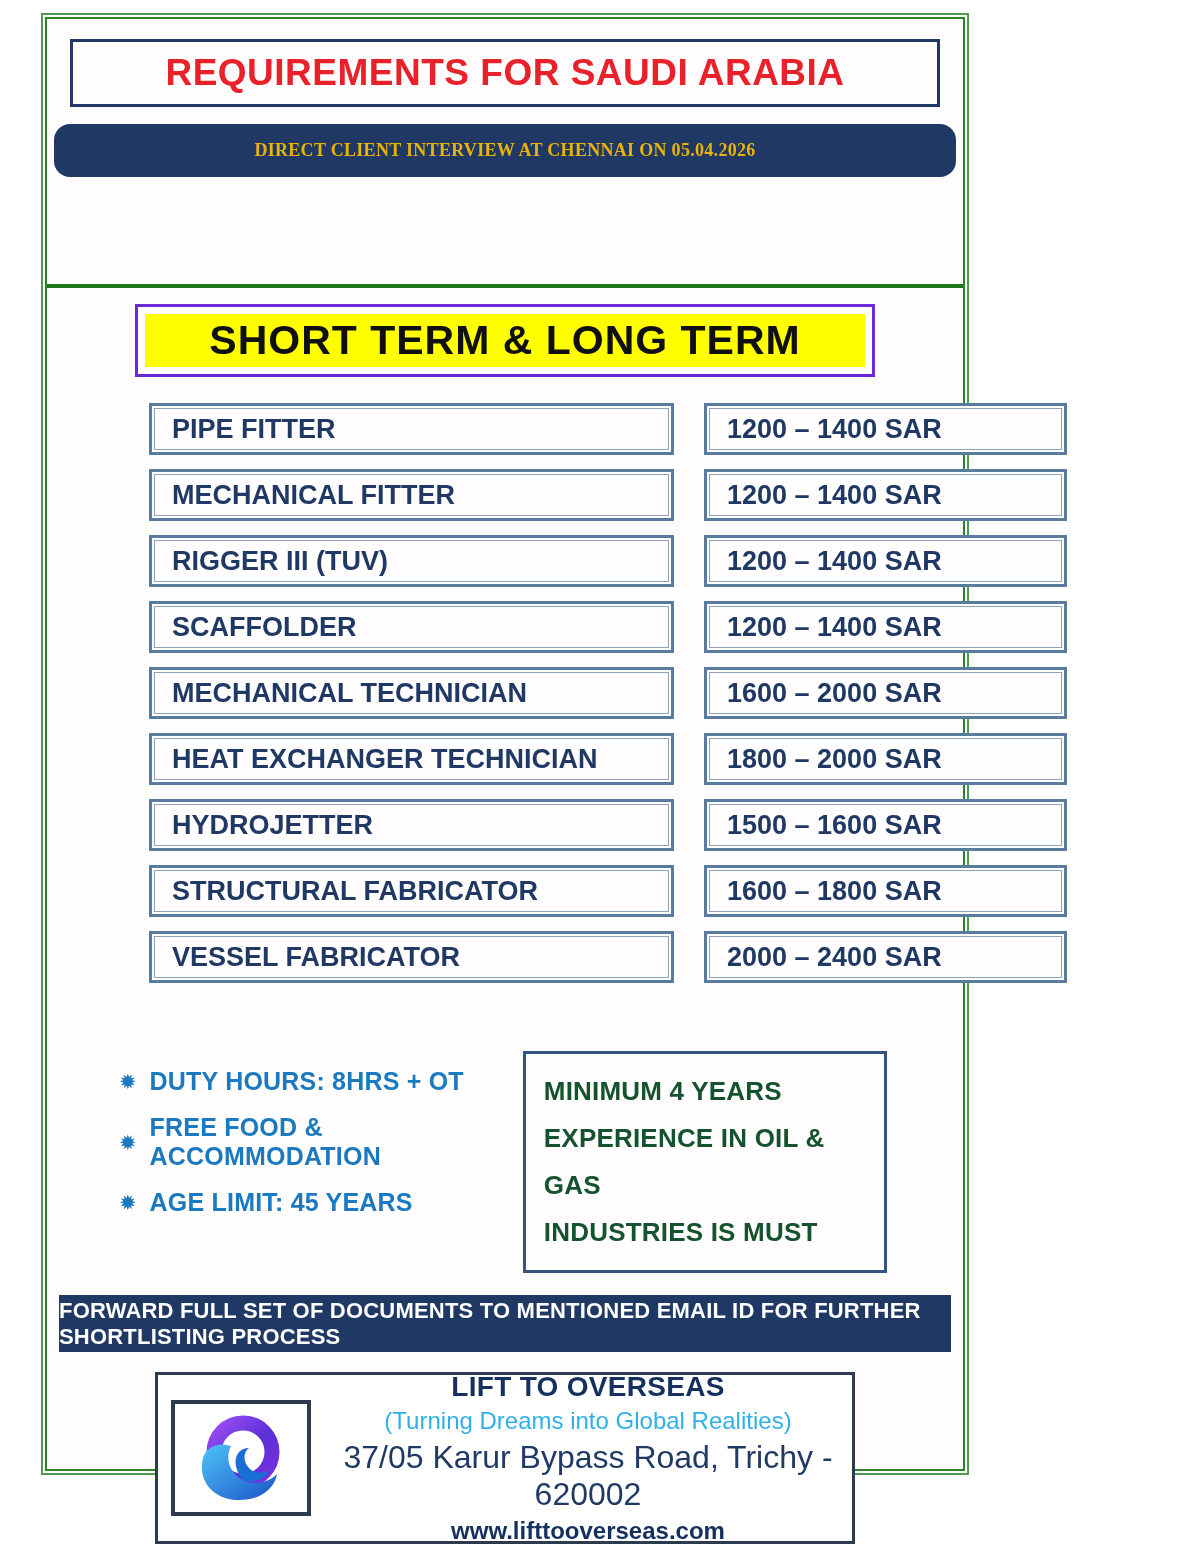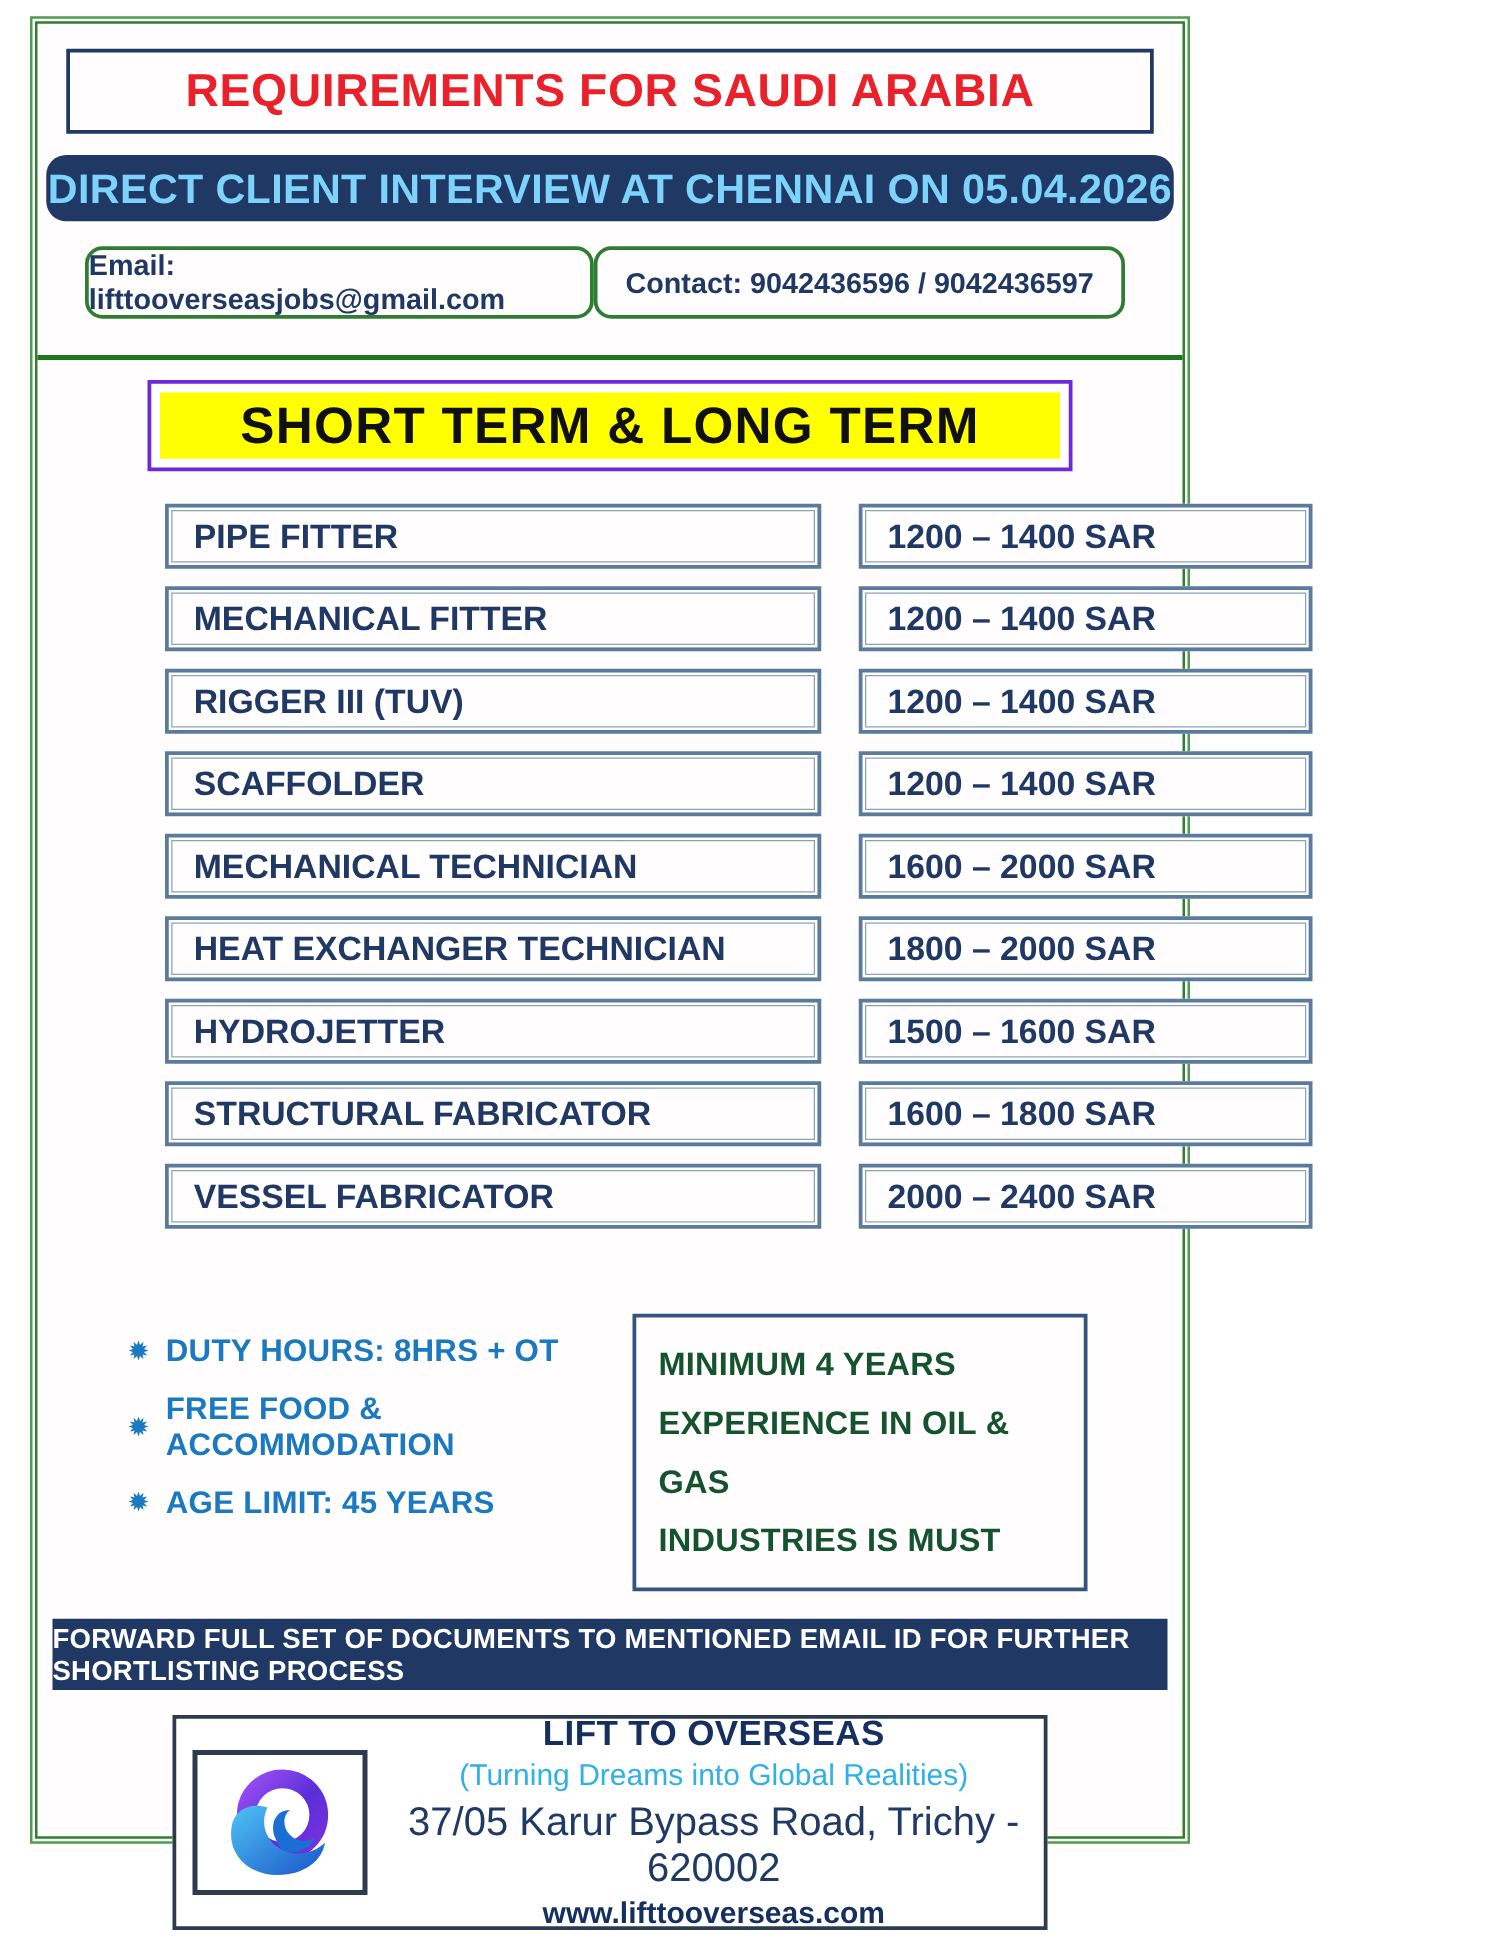--- a/index.html
+++ b/index.html
@@ -1,29 +1,29 @@
 <!DOCTYPE html>
 <html><head>
 <meta charset="utf-8">
 <style>
   * { margin:0; padding:0; box-sizing:border-box; }
   body { background:#ffffff; font-family:"Liberation Sans", sans-serif; }
   .page { position:relative; width:1200px; height:1553px; background:#ffffff; overflow:hidden; }
 
-  .frame-outer { position:absolute; left:24px; top:13px; width:928px; height:1462px; border:2px solid #4f9b4f; }
+  .frame-outer { position:absolute; left:41px; top:13px; width:928px; height:1462px; border:2px solid #4f9b4f; }
   .frame-inner { position:absolute; inset:2px; border:2px solid #2f7f2f; background:#fffdfd; }
 
   
   .header { border-bottom:4px solid #1d771d; height:249px; }
   .title-box { width:870px; margin:20px auto 0; border:3px solid #1f3864; height:68px;
                display:flex; align-items:center; justify-content:center; background:#fffdfd; }
   .title-text { color:#e8212a; font-size:37px; font-weight:bold; letter-spacing:0.5px; }
-  .banner { width:902px; margin:17px auto 0; background:#1f3864; color:#7dd3fc; border-radius:16px;
+  .banner { width:902px; margin:17px auto 0; background:#1f3864; color:#eab308; border-radius:16px;
             height:53px; display:flex; align-items:center; justify-content:center;
-            font-size:33px; font-weight:bold; letter-spacing:0.3px; }
+            font-size:18px; font-weight:bold; letter-spacing:0.3px;font-family:Liberation Serif, serif; }
   .contact-row { display:flex; justify-content:space-between; padding:0 46px 0 38px; margin-top:20px; }
   .pill { height:58px; border:3px solid #2e7d32; border-radius:14px; display:flex; align-items:center;
           justify-content:center; color:#1f3864; font-size:23px; font-weight:bold; background:#fffdfd; }
   .pill.email { width:472px; }
   .pill.phone { width:492px; }
 
   
   .heading-box { width:740px; margin:16px auto 0; border:3px solid #6d28d9; padding:7px; background:#fffdfd; }
   .heading-highlight { background:#ffff00; text-align:center; font-size:41px; font-weight:bold;
                        color:#101010; padding:3px 0; letter-spacing:1px; }
@@ -66,24 +66,20 @@
 
 <div class="page">
   <div class="frame-outer">
     <div class="frame-inner">
 
       <div class="header">
         <div class="title-box">
           <span class="title-text">REQUIREMENTS FOR SAUDI ARABIA</span>
         </div>
         <div class="banner">DIRECT CLIENT INTERVIEW AT CHENNAI ON 05.04.2026</div>
-        <div class="contact-row">
-          <div class="pill email">Email: lifttooverseasjobs@gmail.com</div>
-          <div class="pill phone">Contact: 9042436596 / 9042436597</div>
-        </div>
       </div>
 
       <div class="heading-box">
         <div class="heading-highlight">SHORT TERM &amp; LONG TERM</div>
       </div>
 
       <div class="jobs">
         <div class="job-box">PIPE FITTER</div>
         <div class="job-box">1200 – 1400 SAR</div>
         <div class="job-box">MECHANICAL FITTER</div>

